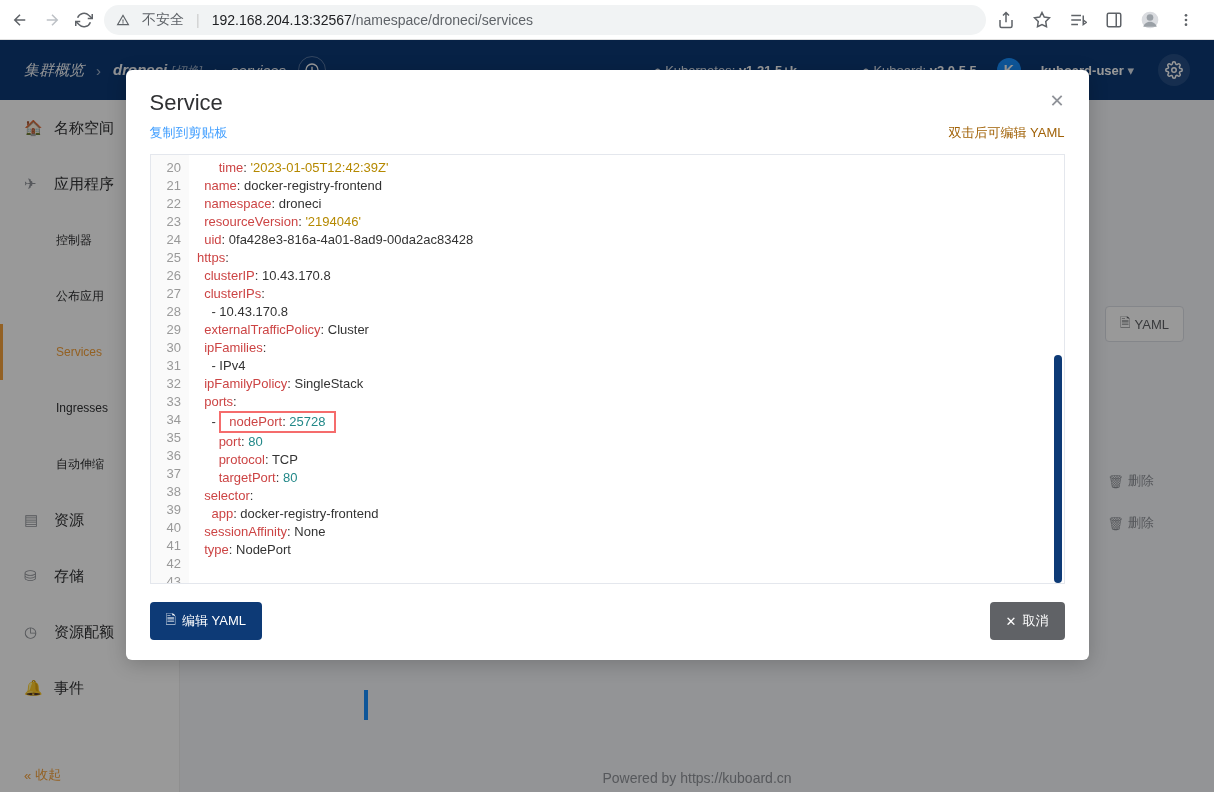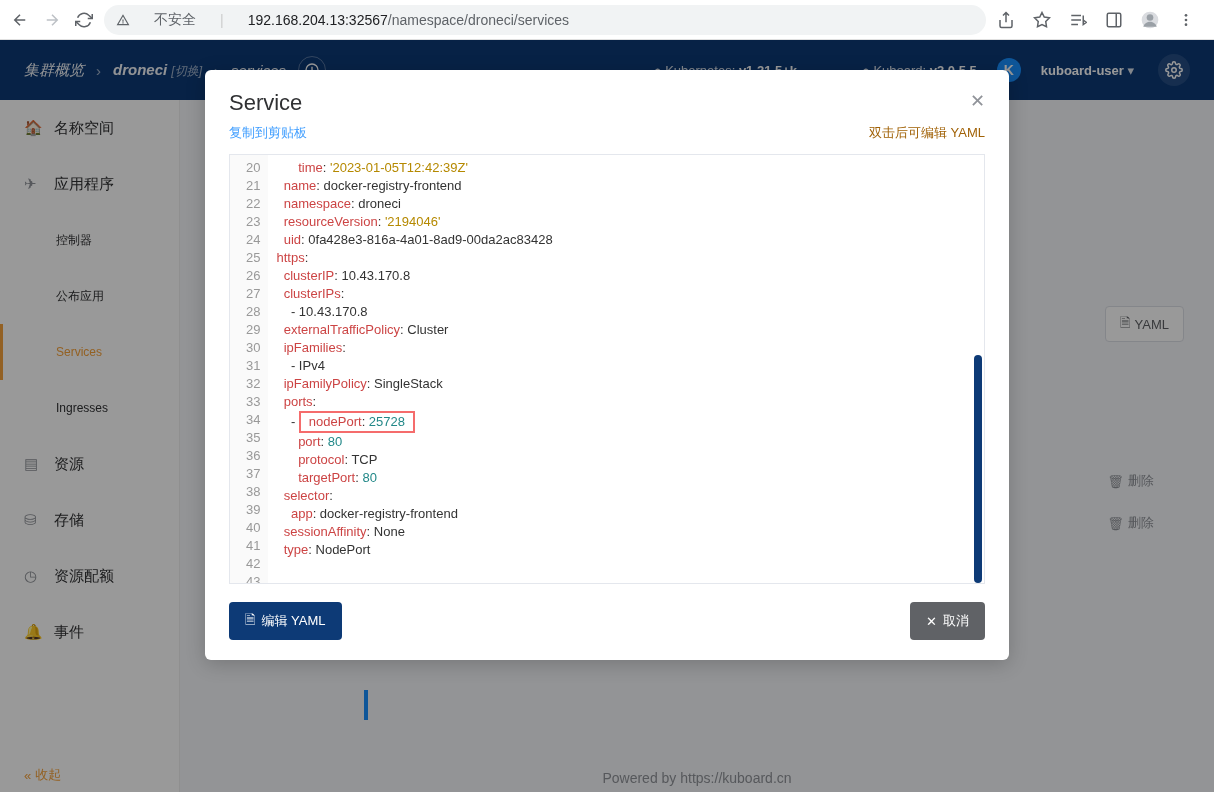--- a/index.html
+++ b/index.html
@@ -2,21 +2,21 @@
 <html><head>
 <meta charset="utf-8">
 <style>
 * { margin: 0; padding: 0; box-sizing: border-box; font-family: -apple-system, BlinkMacSystemFont, "Segoe UI", "Microsoft YaHei", sans-serif; }
 body { background: #fff; width: 1214px; height: 792px; overflow: hidden; position: relative; }
 
 
 .browser-bar { height: 40px; background: #fff; border-bottom: 1px solid #e0e0e0; display: flex; align-items: center; padding: 0 8px; gap: 8px; }
 .nav-btn { width: 24px; height: 24px; display: flex; align-items: center; justify-content: center; color: #5f6368; cursor: pointer; border-radius: 50%; }
 .nav-btn.disabled { color: #bdc1c6; }
-.address-bar { flex: 1; height: 30px; background: #f1f3f4; border-radius: 15px; display: flex; align-items: center; padding: 0 12px; color: #5f6368; font-size: 14px; gap: 24px; }
+.address-bar { flex: 1; height: 30px; background: #f1f3f4; border-radius: 15px; display: flex; align-items: center; padding: 0 12px; color: #5f6368; font-size: 14px; gap: 12px; }
 .warn-icon { display: inline-flex; align-items: center; }
 .url-txt { color: #202124; }
 .url-txt .gray { color: #5f6368; }
 .bar-right { display: flex; align-items: center; gap: 12px; padding-right: 8px; color: #5f6368; }
 
 
 .app-header { height: 60px; background: #0d3a76; color: #fff; display: flex; align-items: center; padding: 0 24px; gap: 12px; font-size: 15px; }
 .crumb-sep { color: rgba(255,255,255,0.6); }
 .crumb-item { color: rgba(255,255,255,0.95); font-style: italic; }
 .crumb-warn { font-size: 12px; color: rgba(255,255,255,0.6); }
@@ -38,21 +38,21 @@
 
 .content { flex: 1; background: #f5f7fa; padding: 20px; position: relative; overflow: hidden; }
 .yaml-btn { position: absolute; right: 30px; top: 206px; background: #fff; border: 1px solid #dcdfe6; color: #606266; padding: 6px 14px; border-radius: 4px; font-size: 13px; display: flex; align-items: center; gap: 4px; }
 .del-btn { position: absolute; right: 60px; color: #909399; font-size: 13px; display: flex; align-items: center; gap: 4px; }
 .footer-txt { position: absolute; bottom: 6px; left: 50%; transform: translateX(-50%); color: #909399; font-size: 14px; }
 .footer-txt a { color: #909399; text-decoration: none; margin-top: 25px; }
 .tab-ind { position: absolute; left: 184px; top: 590px; width: 4px; height: 30px; background: #1890ff; }
 
 
 .overlay { position: absolute; inset: 0; top: 40px; background: rgba(0,0,0,0.4); display: flex; align-items: flex-start; justify-content: center; padding-top: 30px; }
-.modal { width: 804px; background: #fff; border-radius: 6px; box-shadow: 0 4px 20px rgba(0,0,0,0.2); }
+.modal { width: 963px; background: #fff; border-radius: 6px; box-shadow: 0 4px 20px rgba(0,0,0,0.2); }
 .modal-hdr { padding: 20px 24px 8px; display: flex; justify-content: space-between; align-items: flex-start; }
 .modal-title { font-size: 22px; color: #303133; }
 .modal-close { color: #909399; font-size: 18px; cursor: pointer; }
 .modal-sub { padding: 0 24px 12px; display: flex; justify-content: space-between; font-size: 13px; }
 .copy-link { color: #409eff; cursor: pointer; }
 .edit-hint { color: #a16207; }
 .code-area { margin: 0 24px; border: 1px solid #e4e7ed; height: 430px; overflow: hidden; position: relative; font-family: "Courier New", monospace; font-size: 13px; line-height: 18px; display: flex; }
 .gutter { background: #fafafa; color: #999; text-align: right; padding: 4px 8px 4px 16px; user-select: none; }
 .code { padding: 4px 8px; white-space: pre; flex: 1; color: #333; }
 .hl-box { border: 2px solid #f56c6c; display: inline-block; padding: 0 8px; }
@@ -175,20 +175,23 @@
         <span>控制器</span>
       </div>
     <div class="side-item child">
         <span>公布应用</span>
       </div>
     <div class="side-item child active">
         <span>Services</span>
       </div>
     <div class="side-item child">
         <span>Ingresses</span>
+      </div>
+    <div class="side-item child">
+        <span>自动伸缩</span>
       </div>
     <div class="side-item">
         <span class="side-ico">▤</span>
         <span>资源</span>
       </div>
     <div class="side-item">
         <span class="side-ico">⛁</span>
         <span>存储</span>
       </div>
     <div class="side-item">

